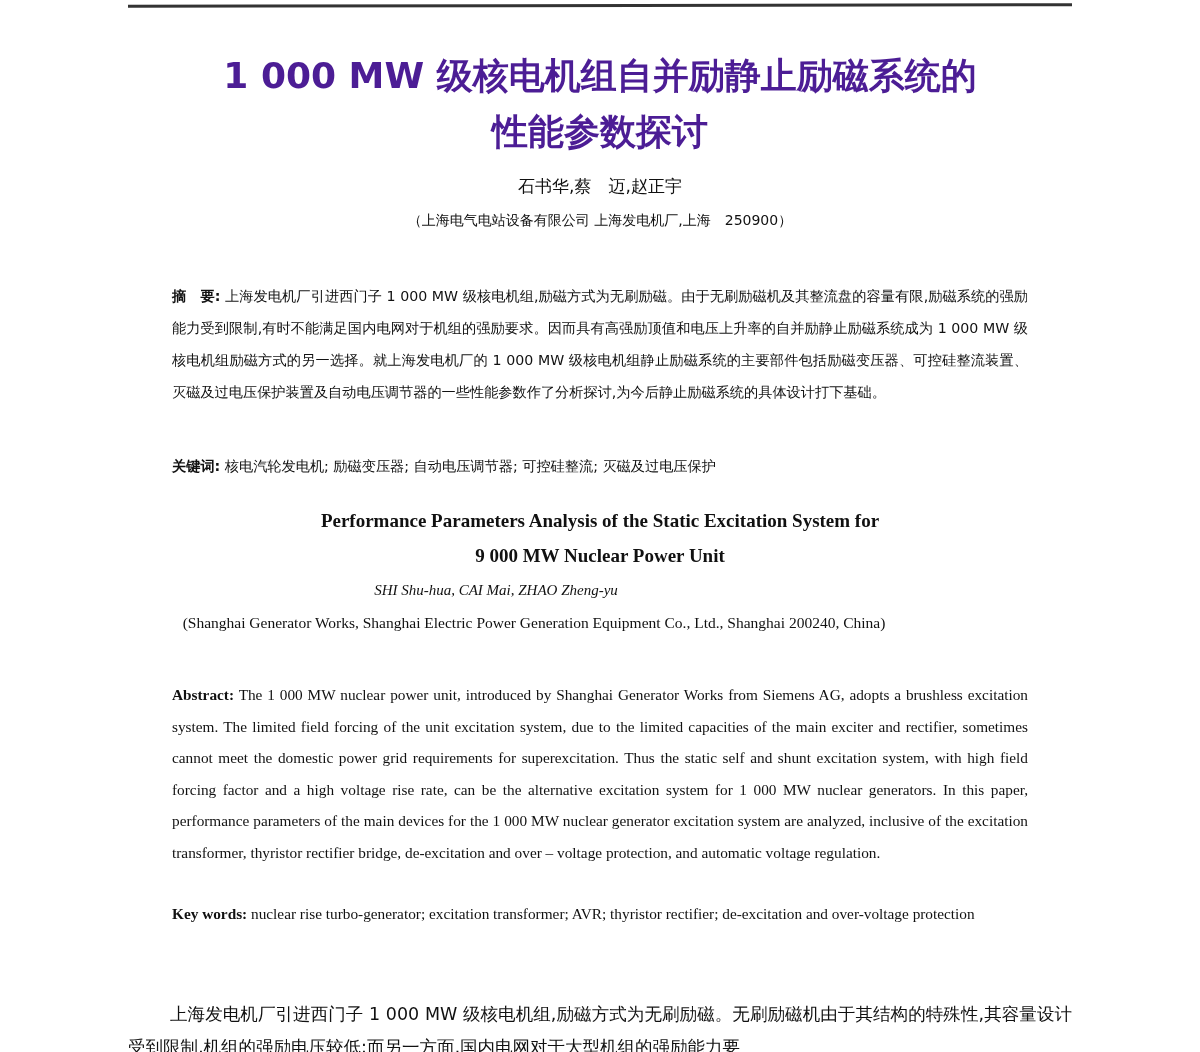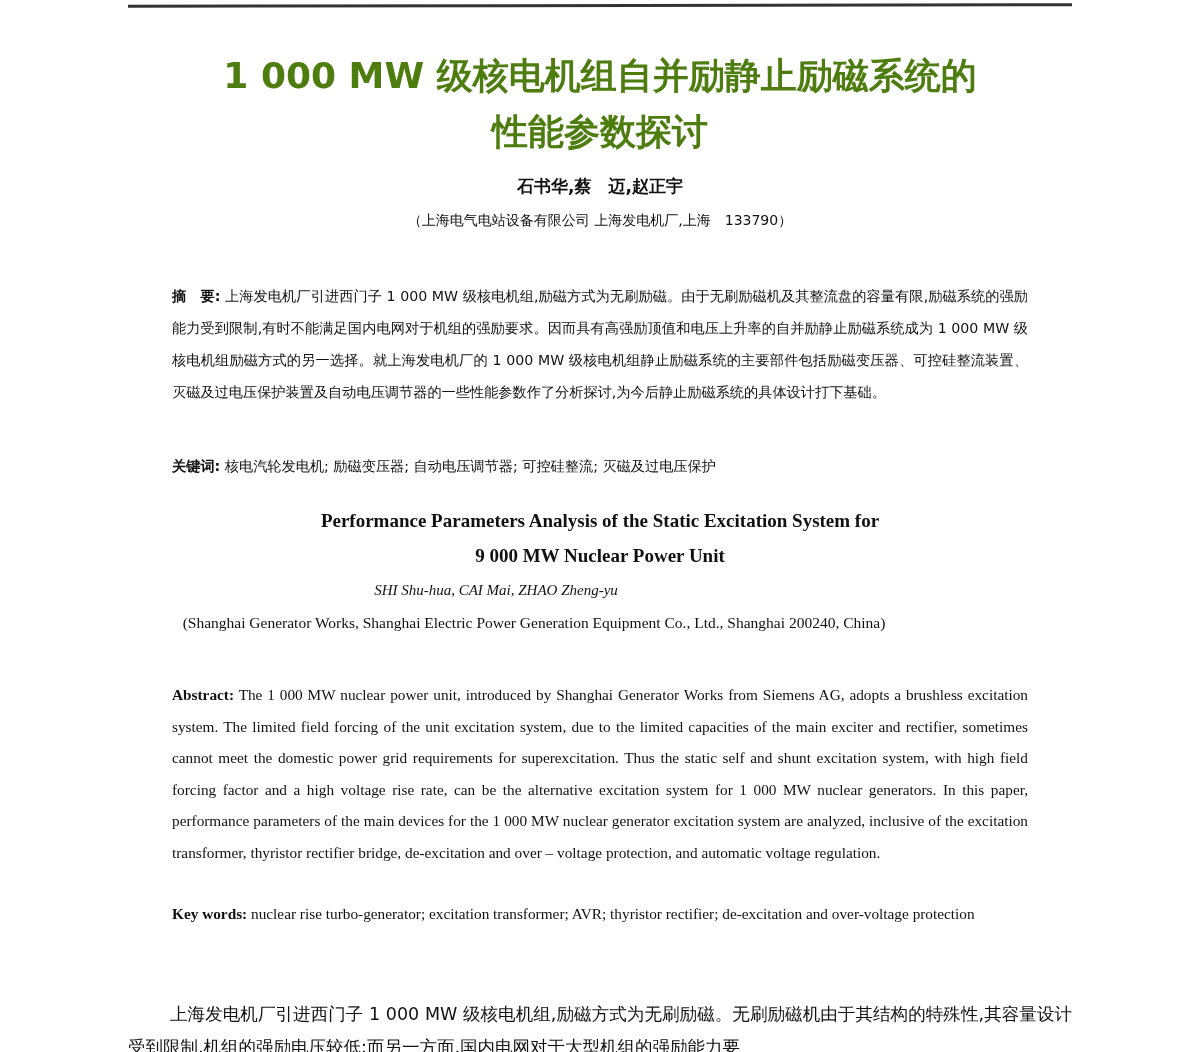--- a/index.html
+++ b/index.html
@@ -7,27 +7,27 @@
     width: 1200px; height: 1052px; overflow: hidden; position: relative;
     font-family: "DejaVu Serif", "Liberation Serif", serif; color: #111;
   }
   .top-rule {
     position: absolute; left: 128px; top: 4px; width: 944px; height: 0;
     border-top: 3px solid #333; transform: rotate(-0.1deg);
   }
   .cn-title {
     position: absolute; left: 0; width: 1200px; text-align: center;
     font-family: "DejaVu Sans", sans-serif; font-weight: bold; font-size: 36px;
-    letter-spacing: 0px; color: #4d7c0f;
+    letter-spacing: 0px; color: #4c1d95;
   }
   .cn-title.l1 { top: 52px; }
   .cn-title.l2 { top: 108px; }
   .cn-authors {
     position: absolute; top: 175px; left: 0; width: 1200px; text-align: center;
-    font-family: "DejaVu Sans", sans-serif; font-weight: bold; font-size: 17px;
+    font-family: "DejaVu Sans", sans-serif; font-weight: normal; font-size: 17px;
   }
   .cn-affil {
     position: absolute; top: 212px; left: 0; width: 1200px; text-align: center;
     font-family: "DejaVu Sans", sans-serif; font-size: 14px;
   }
   .cn-abstract {
     position: absolute; left: 172px; width: 856px; top: 280px;
     font-family: "DejaVu Sans", sans-serif; font-size: 14.2px; line-height: 32px;
     text-align: justify;
   }
@@ -68,21 +68,21 @@
   }
 </style>
 </head>
 <body>
 
 <div class="top-rule"></div>
 
 <div class="cn-title l1">1 000 MW 级核电机组自并励静止励磁系统的</div>
 <div class="cn-title l2">性能参数探讨</div>
 <div class="cn-authors">石书华,蔡　迈,赵正宇</div>
-<div class="cn-affil">（上海电气电站设备有限公司 上海发电机厂,上海　133790）</div>
+<div class="cn-affil">（上海电气电站设备有限公司 上海发电机厂,上海　250900）</div>
 
 <div class="cn-abstract"><span class="lbl">摘　要:</span><span> 上海发电机厂引进西门子 1 000 MW 级核电机组,励磁方式为无刷励磁。由于无刷励磁机及其整流盘的容量有限,励磁系统的强励能力受到限制,有时不能满足国内电网对于机组的强励要求。因而具有高强励顶值和电压上升率的自并励静止励磁系统成为 1 000 MW 级核电机组励磁方式的另一选择。就上海发电机厂的 1 000 MW 级核电机组静止励磁系统的主要部件包括励磁变压器、可控硅整流装置、灭磁及过电压保护装置及自动电压调节器的一些性能参数作了分析探讨,为今后静止励磁系统的具体设计打下基础。</span></div>
 
 <div class="cn-kw"><span class="lbl">关键词:</span><span> 核电汽轮发电机; 励磁变压器; 自动电压调节器; 可控硅整流; 灭磁及过电压保护</span></div>
 
 <div class="en-title l1">Performance Parameters Analysis of the Static Excitation System for</div>
 <div class="en-title l2">9 000 MW Nuclear Power Unit</div>
 <div class="en-authors">SHI Shu-hua, CAI Mai, ZHAO Zheng-yu</div>
 <div class="en-affil">(Shanghai Generator Works, Shanghai Electric Power Generation Equipment Co., Ltd., Shanghai 200240, China)</div>
 

